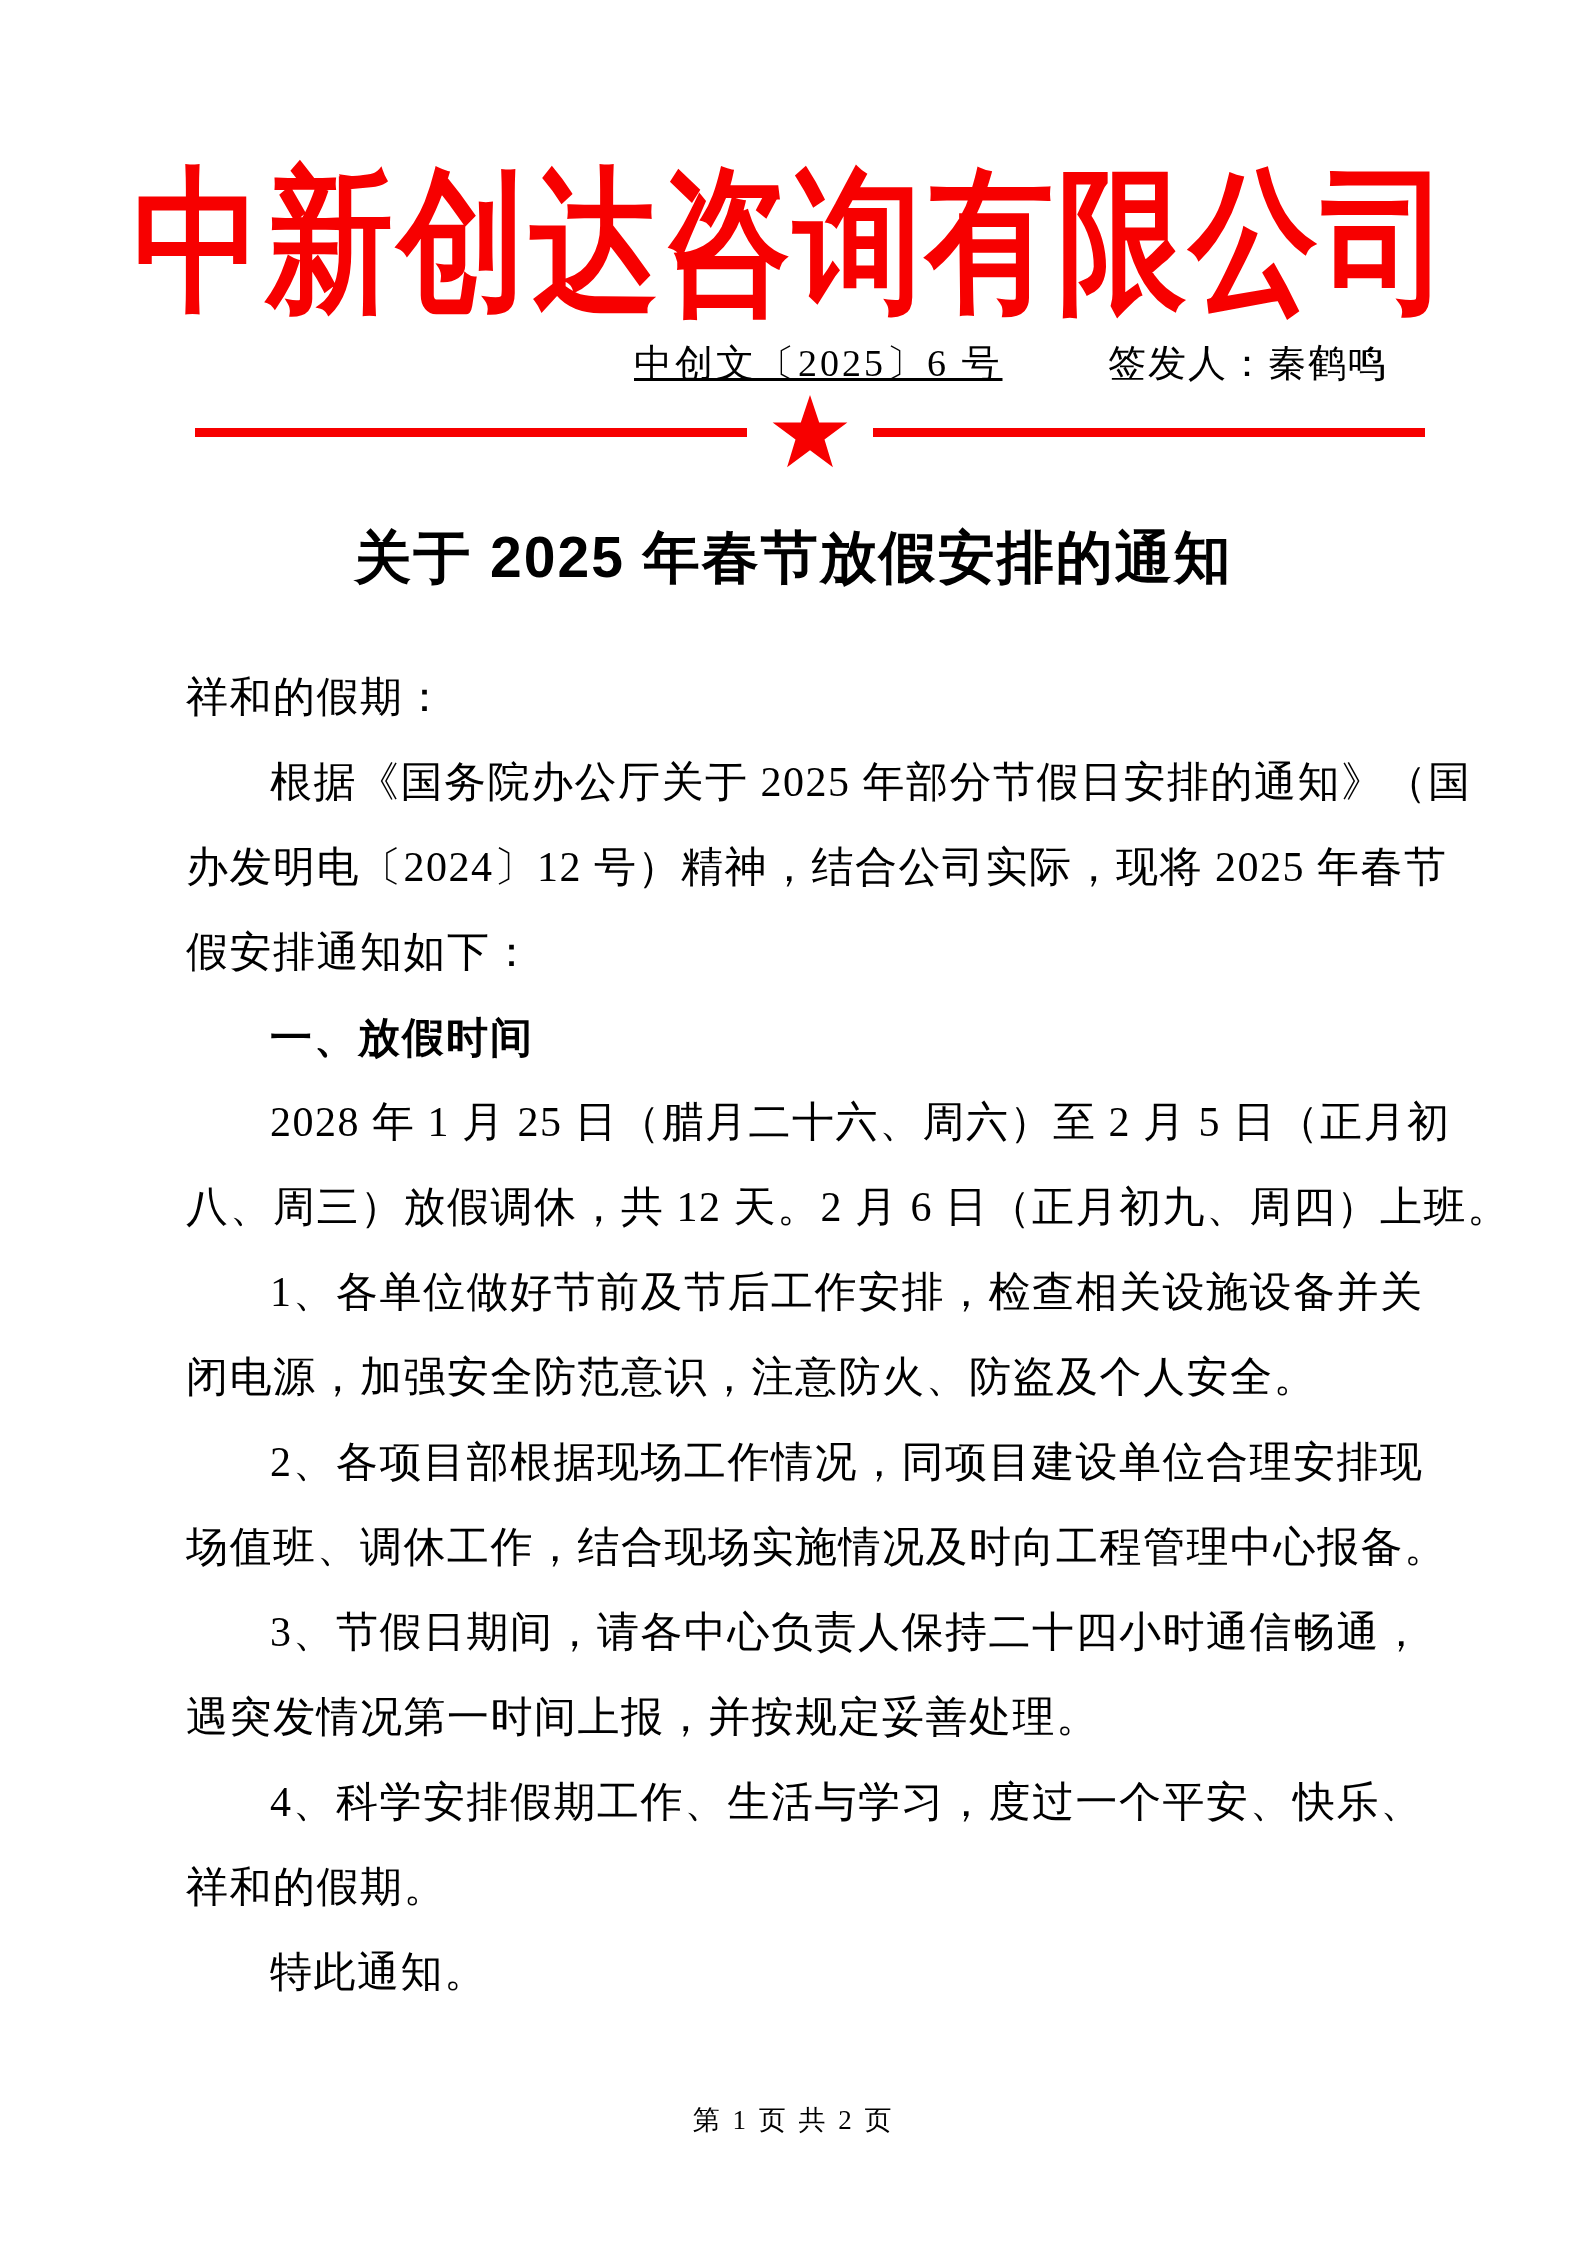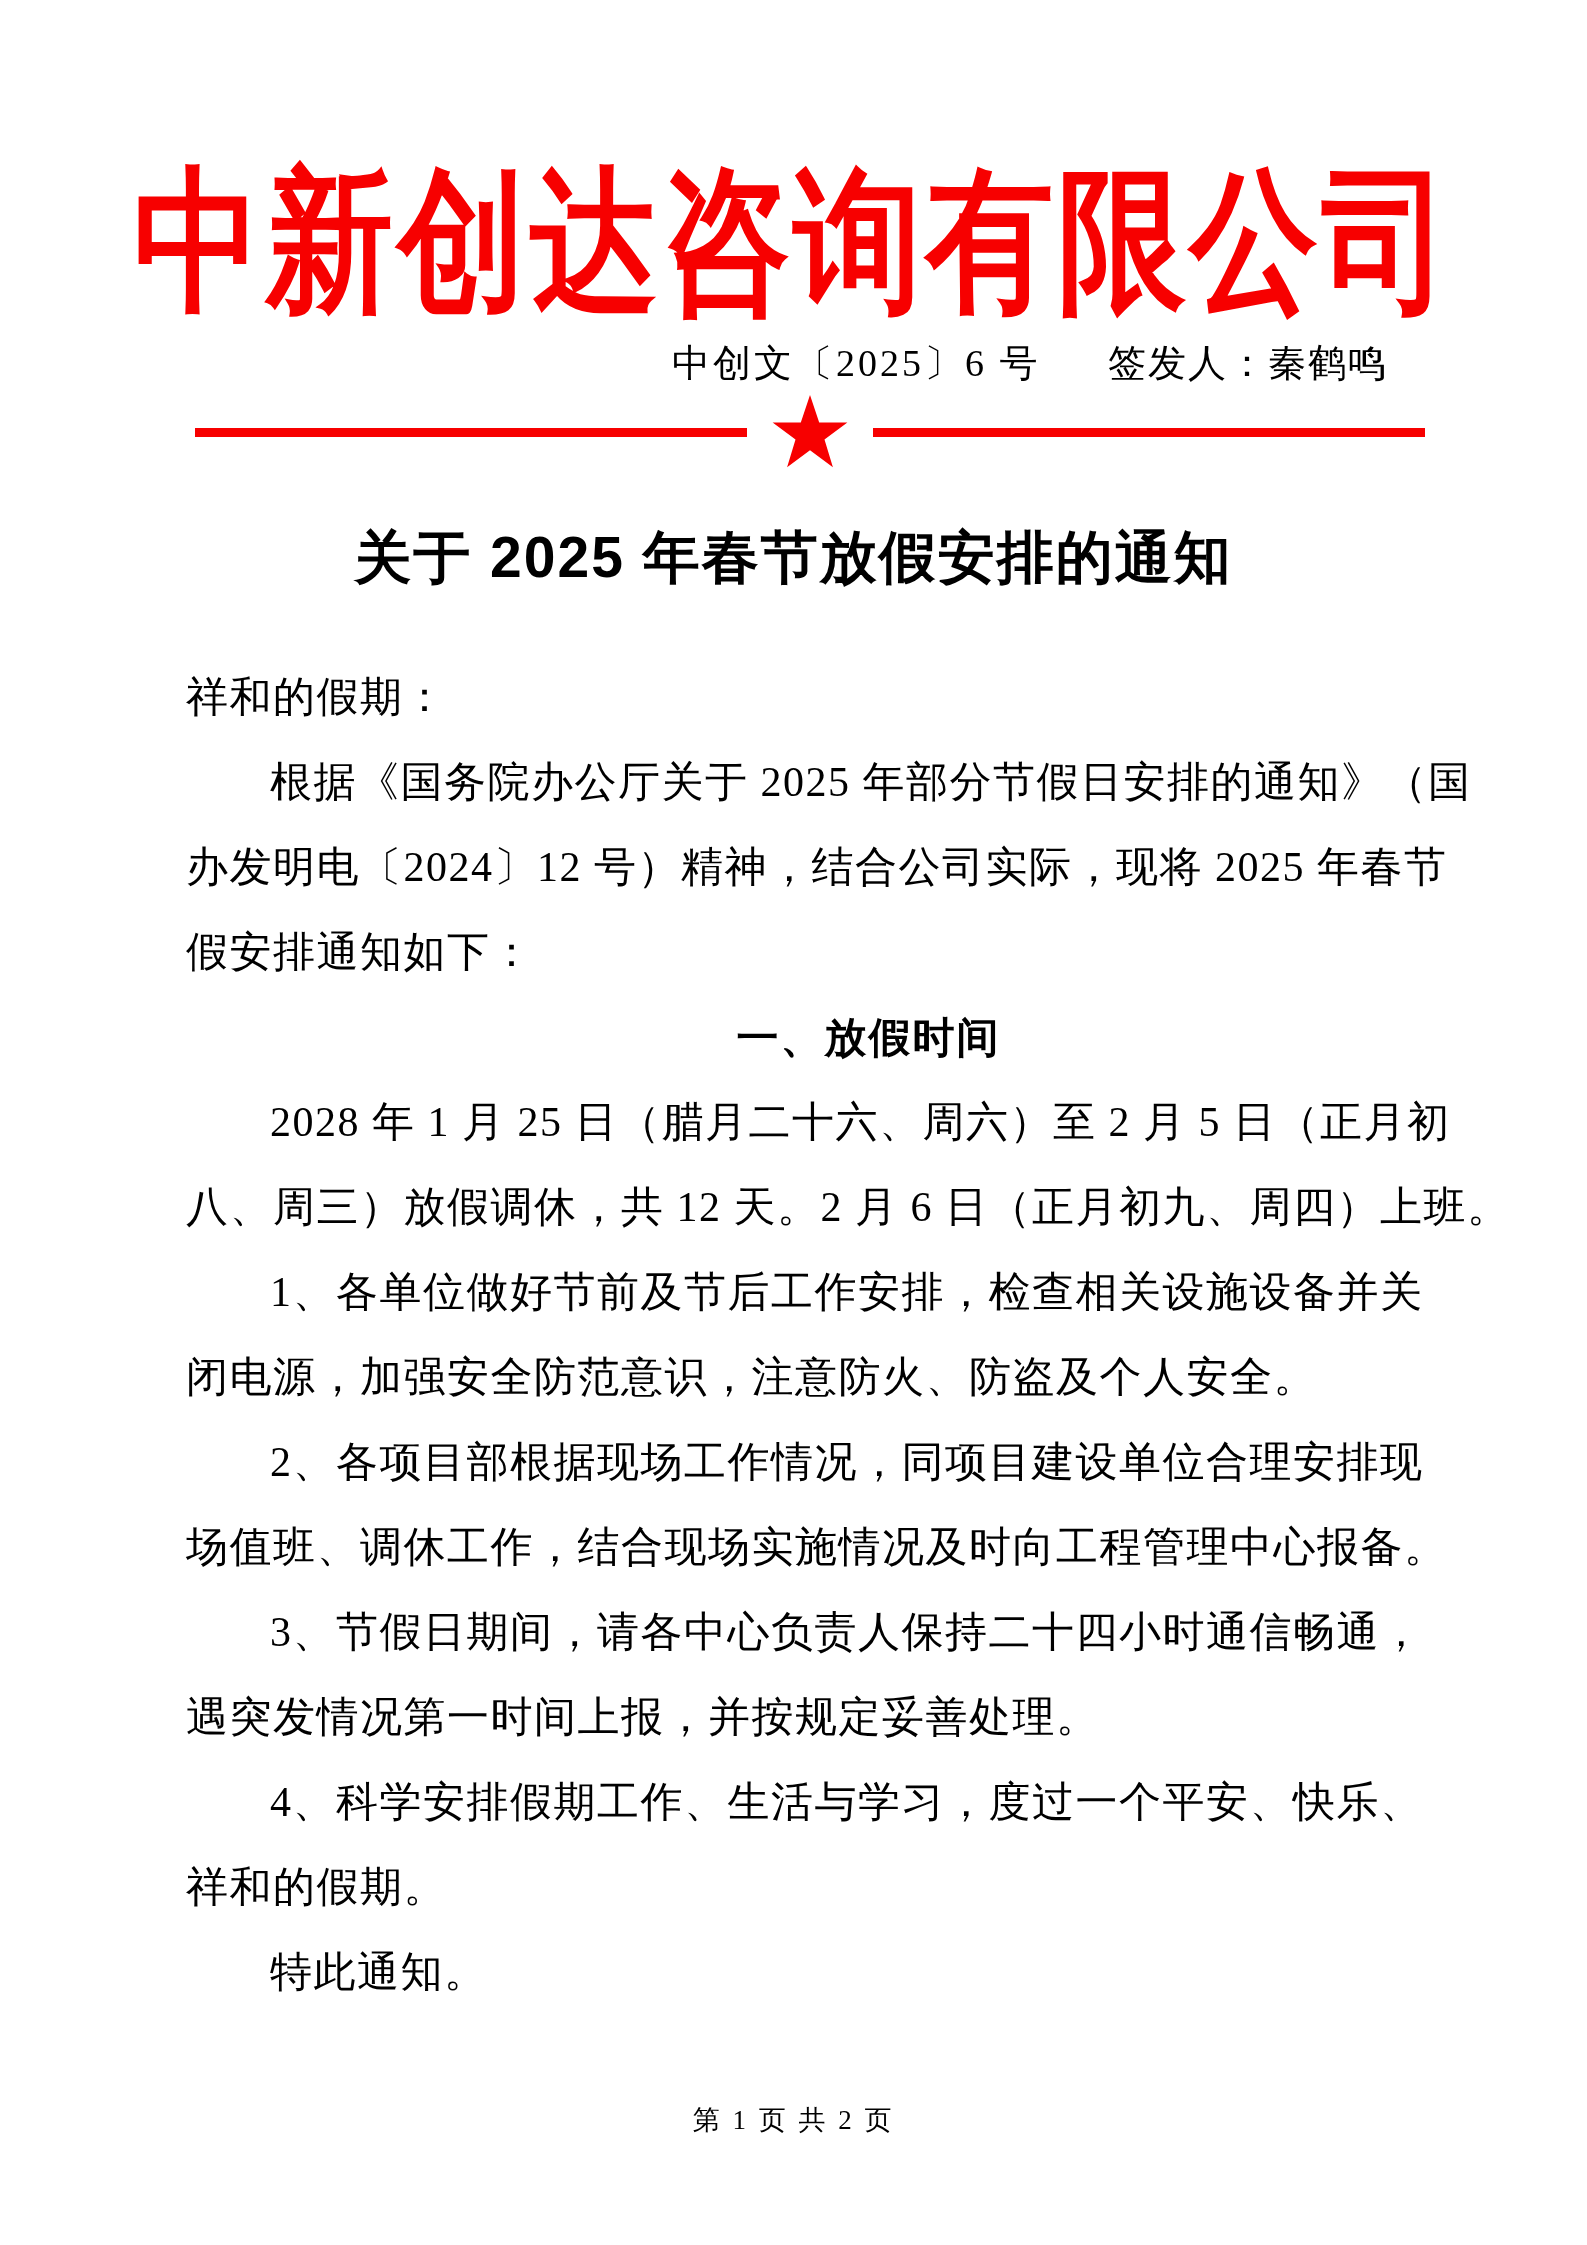--- a/index.html
+++ b/index.html
@@ -20,21 +20,21 @@
     font-size:128px;font-weight:bold;
     letter-spacing:4px;
     color:var(--accent,#f70000);
     transform:scaleY(1.22);
     transform-origin:top center;
     white-space:nowrap;
   }
 
   
   .docnum-row{position:absolute;top:338px;left:0;width:100%;height:50px;font-size:38px;}
-  .doc-number{position:absolute;left:672px;letter-spacing:3px;white-space:nowrap;}
+  .doc-number{position:absolute;left:634px;letter-spacing:3px;white-space:nowrap;text-decoration:underline;}
   .issuer{position:absolute;left:1108px;letter-spacing:2px;white-space:nowrap;}
 
   
   .divider{
     position:absolute;top:394px;left:195px;width:1230px;height:76px;
     display:flex;align-items:center;
   }
   .divider .seg{flex:1;height:9px;background:var(--accent,#f70000);}
   .divider .star{flex:0 0 auto;margin:0 24px;display:block;}
 
@@ -52,21 +52,20 @@
   .line{
     height:85px;line-height:85px;
     font-size:42px;letter-spacing:1.5px;
     white-space:nowrap;
   }
   .line.indent{padding-left:84px;}
   .line.bold{
     font-weight:bold;
     font-family:"Liberation Sans","DejaVu Sans",sans-serif;
     letter-spacing:2px;
-    text-align:center;
   }
 
   
   .footer{
     position:absolute;top:2102px;left:0;right:0;
     text-align:center;
     font-size:27px;letter-spacing:3px;
   }
 </style>
 </head>

